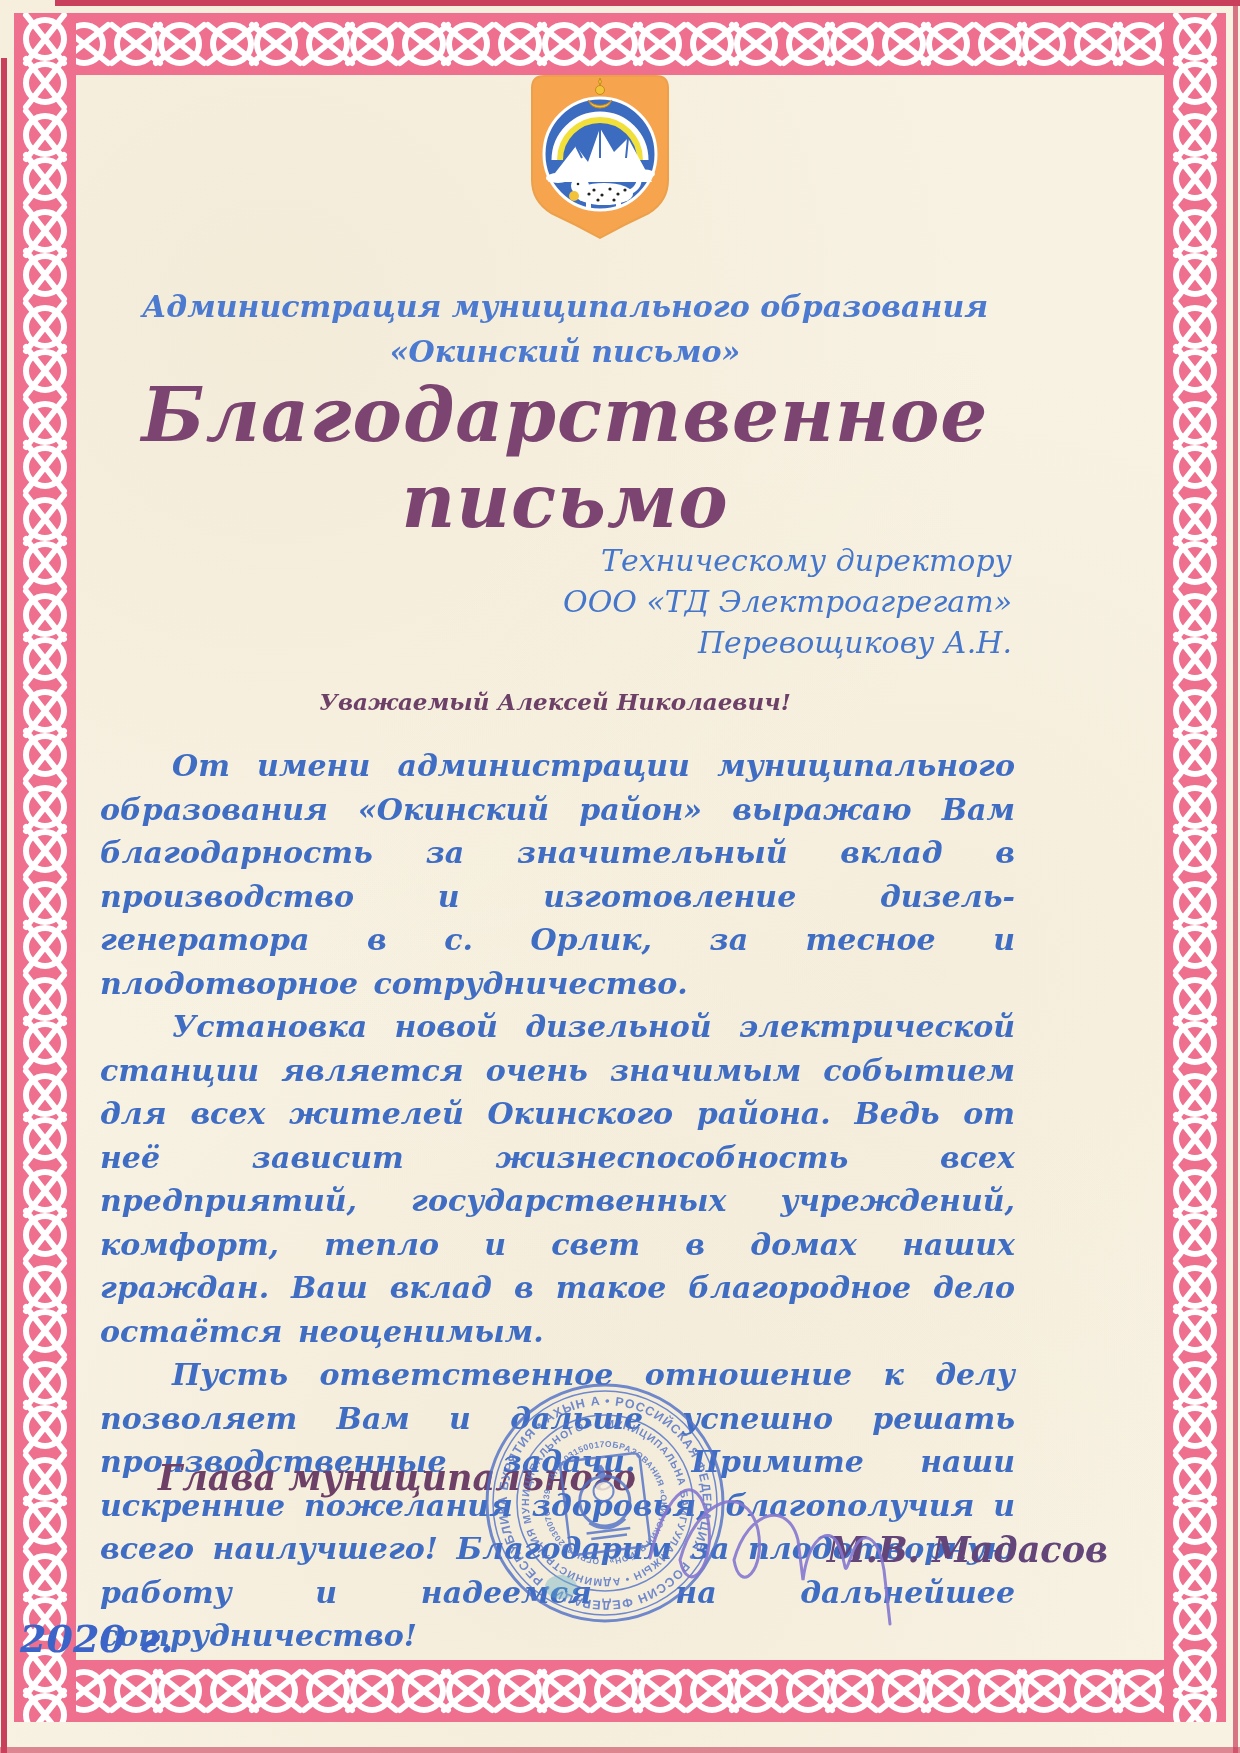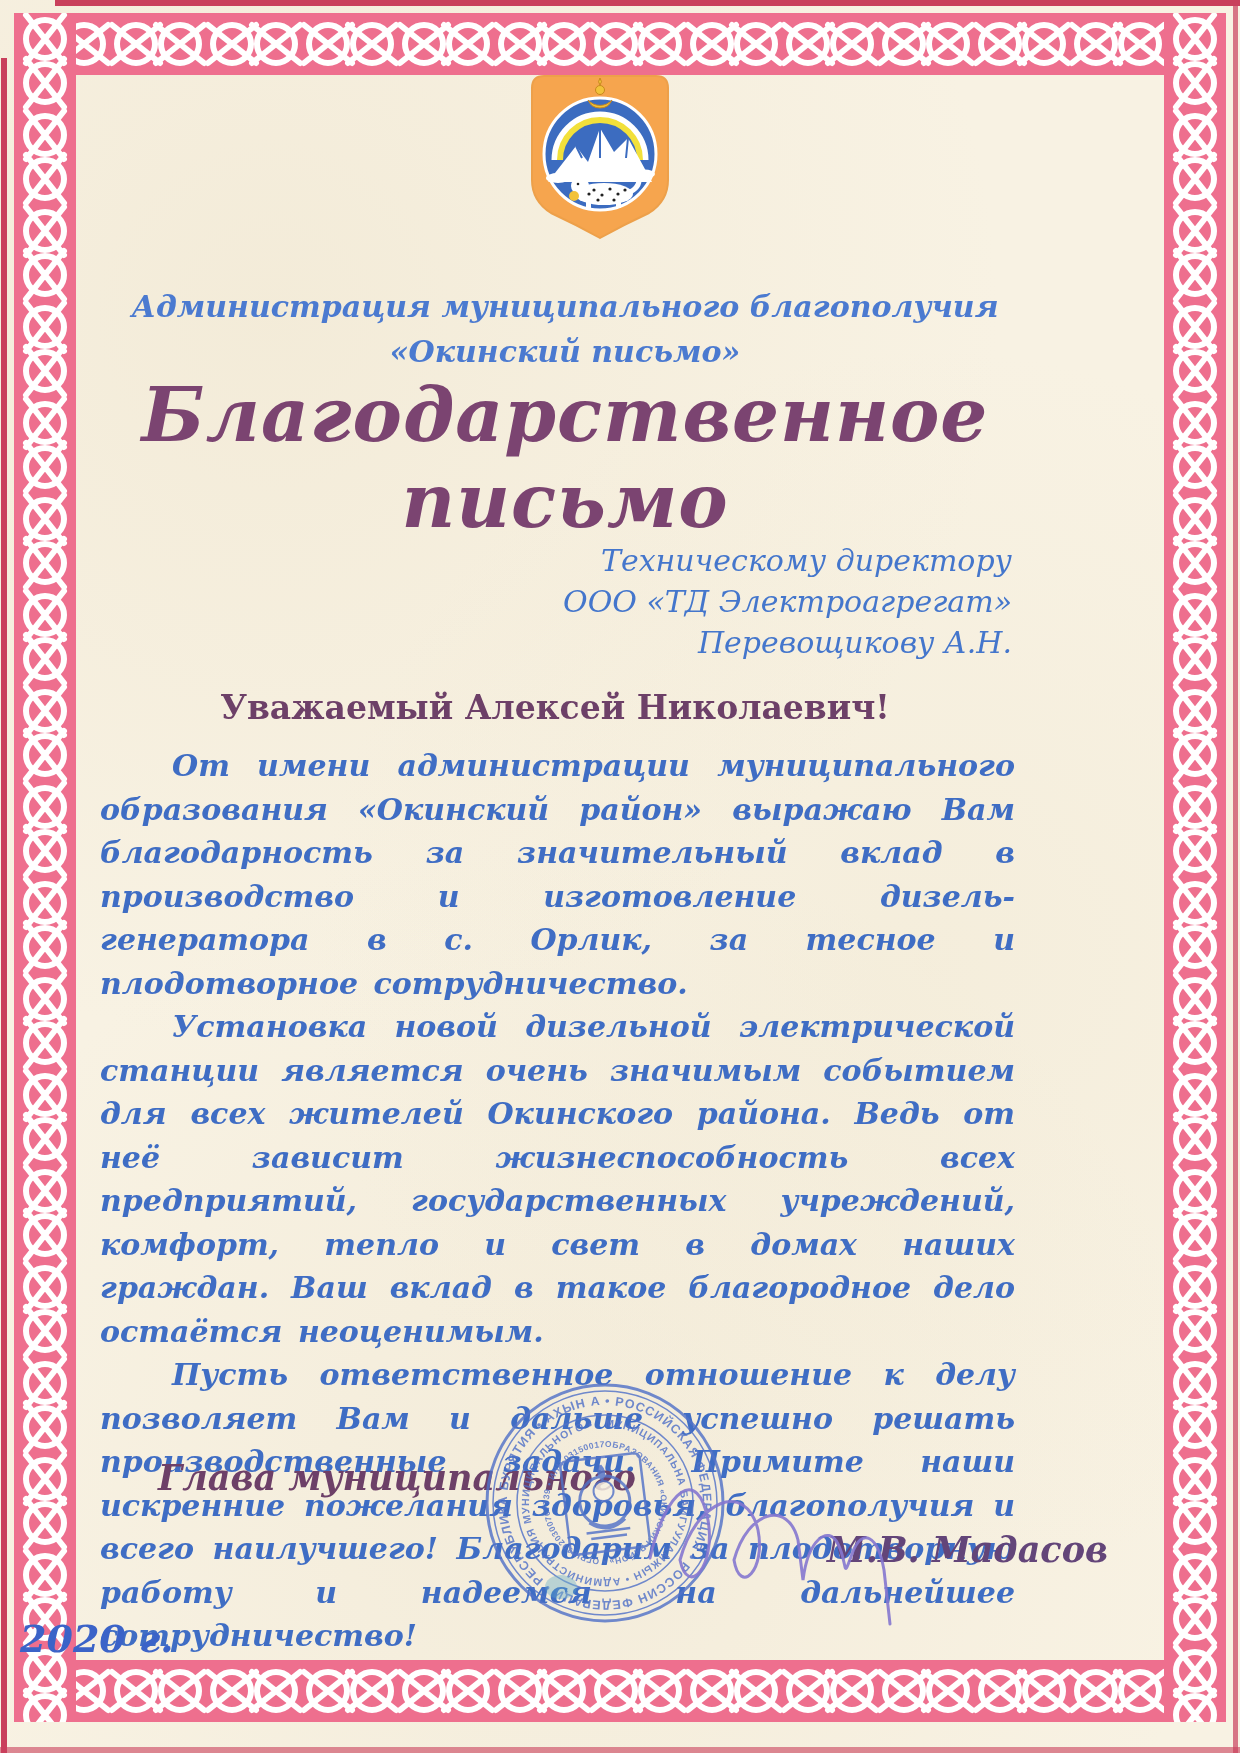--- a/index.html
+++ b/index.html
@@ -34,22 +34,22 @@
   .addressee{
     left:20px;top:540px;width:992px;
     text-align:right;
     font-style:italic;font-weight:normal;
     font-size:30px;line-height:41px;
     color:#4476cc;
   }
   .salutation{
     left:20px;top:688px;width:1070px;
     text-align:center;
-    font-weight:bold;
-    font-size:33px;
+    font-style:italic;font-weight:bold;
+    font-size:23px;
     color:#6d4068;
   }
   .bodytext{
     left:100px;top:744px;width:915px;
     font-style:italic;font-weight:bold;
     font-size:30px;line-height:43.5px;
     color:#3f6dc4;
     text-align:justify;text-align-last:left;
     word-spacing:5px;
   }
@@ -155,21 +155,21 @@
     </g>
 
     <g>
       <path d="M58,26 A13,13 0 0 0 82,26 A16,16 0 0 1 58,26 Z" fill="#f2c23a" stroke="#c8881e" stroke-width="1"></path>
       <circle cx="70" cy="16" r="4.5" fill="#f2c23a" stroke="#c8881e" stroke-width="1"></circle>
       <path d="M70,4 Q73,8 70,11 Q67,8 70,4 Z" fill="#f2c23a" stroke="#c8881e" stroke-width="1"></path>
     </g>
   </svg>
 
   <div class="abs hdr center">
-    <div>Администрация муниципального благополучия</div>
+    <div>Администрация муниципального образования</div>
     <div>«Окинский письмо»</div>
   </div>
 
   <div class="abs title center">Благодарственное письмо</div>
 
   <div class="abs addressee">
     <div>Техническому директору</div>
     <div>ООО «ТД Электроагрегат»</div>
     <div>Перевощикову А.Н.</div>
   </div>

